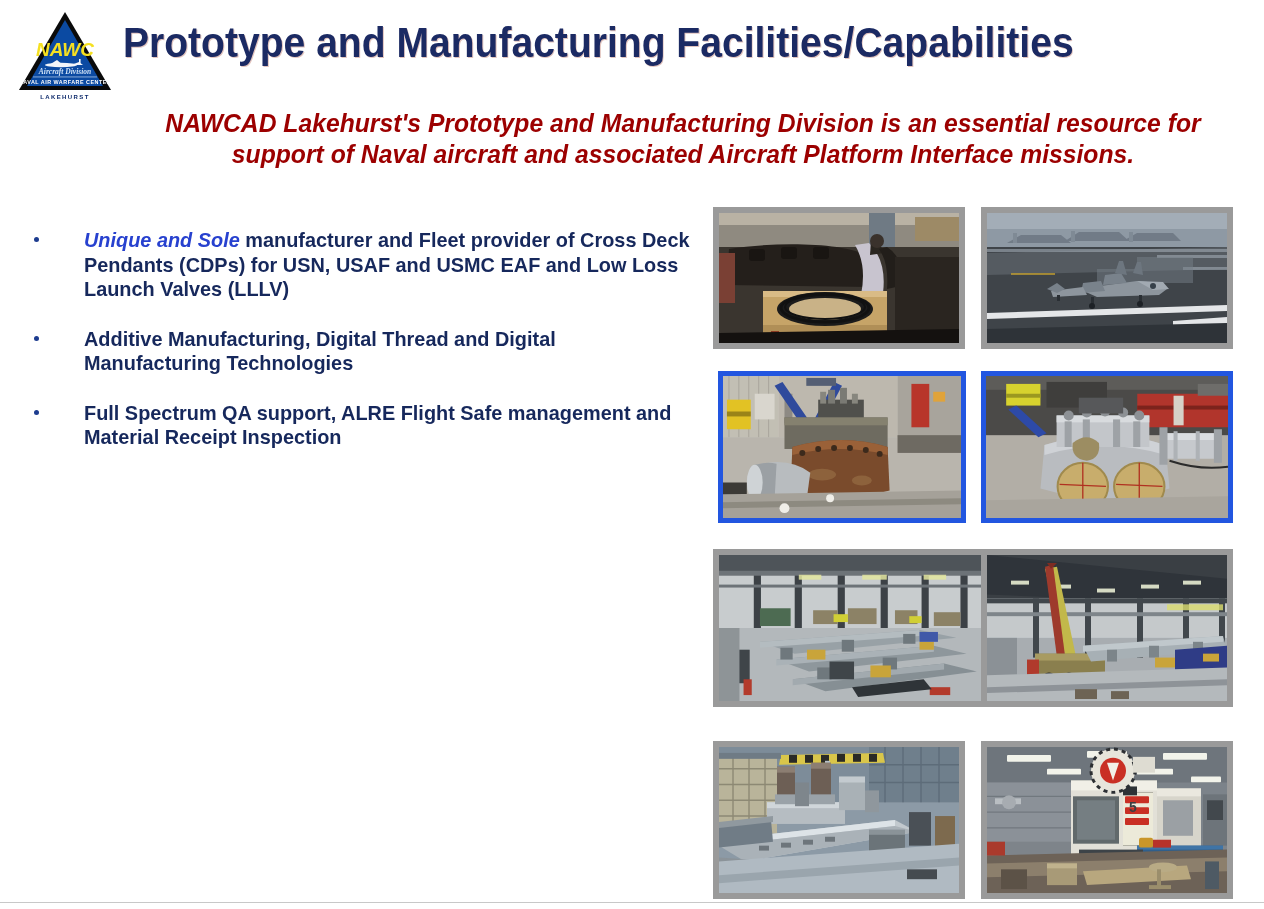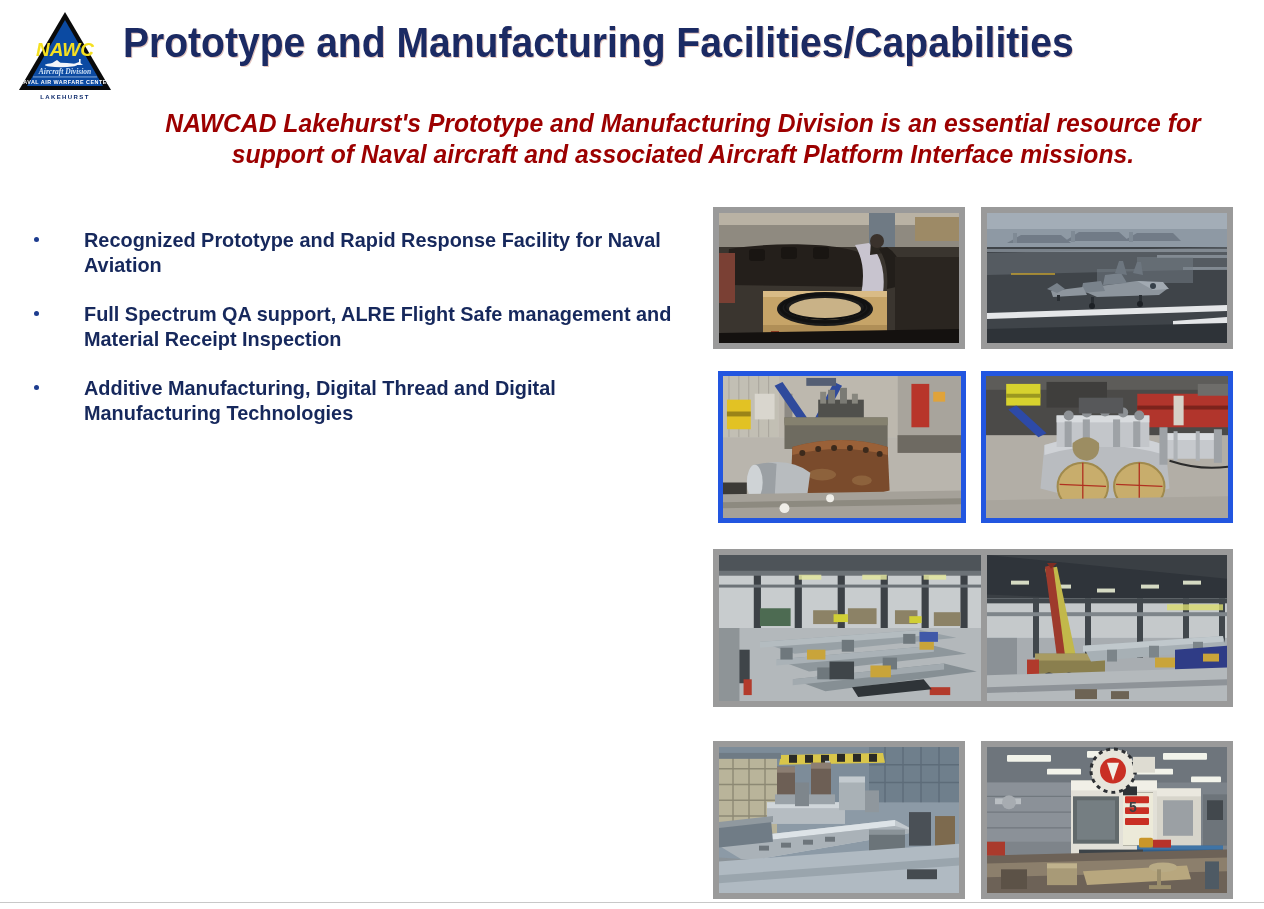--- a/index.html
+++ b/index.html
@@ -99,36 +99,36 @@
     </svg>
     <div class="logo-sub">LAKEHURST</div>
   </div>
 
   <div class="title">Prototype and Manufacturing Facilities/Capabilities</div>
 
   <div class="subtitle">NAWCAD Lakehurst's Prototype and Manufacturing Division is an essential resource for support of Naval aircraft and associated Aircraft Platform Interface missions.</div>
 
   <div class="bullets">
 
-
-
     <div class="bullet">
       <span class="dot"></span>
-      <div class="btext">Recognized Prototype and Rapid Response Facility for Naval Aviation</div>
-    </div>
-
+      <div class="btext"><span class="hl">Unique and Sole</span><span> manufacturer and Fleet provider of Cross Deck Pendants (CDPs) for USN, USAF and USMC EAF and Low Loss Launch Valves (LLLV)</span></div>
+    </div>
+
+
+
+
+    <div class="bullet">
+      <span class="dot"></span>
+      <div class="btext">Additive Manufacturing, Digital Thread and Digital Manufacturing Technologies</div>
+    </div>
 
     <div class="bullet">
       <span class="dot"></span>
       <div class="btext">Full Spectrum QA support, ALRE Flight Safe management and Material Receipt Inspection</div>
-    </div>
-
-    <div class="bullet">
-      <span class="dot"></span>
-      <div class="btext">Additive Manufacturing, Digital Thread and Digital Manufacturing Technologies</div>
     </div>
 
 
   </div>
 
   <div class="grid">
 
     <div class="ph gray" style="left:0px;top:0px;width:252px;height:142px;">
       <div class="inner">
         <svg viewBox="0 0 240 130" preserveAspectRatio="none">

